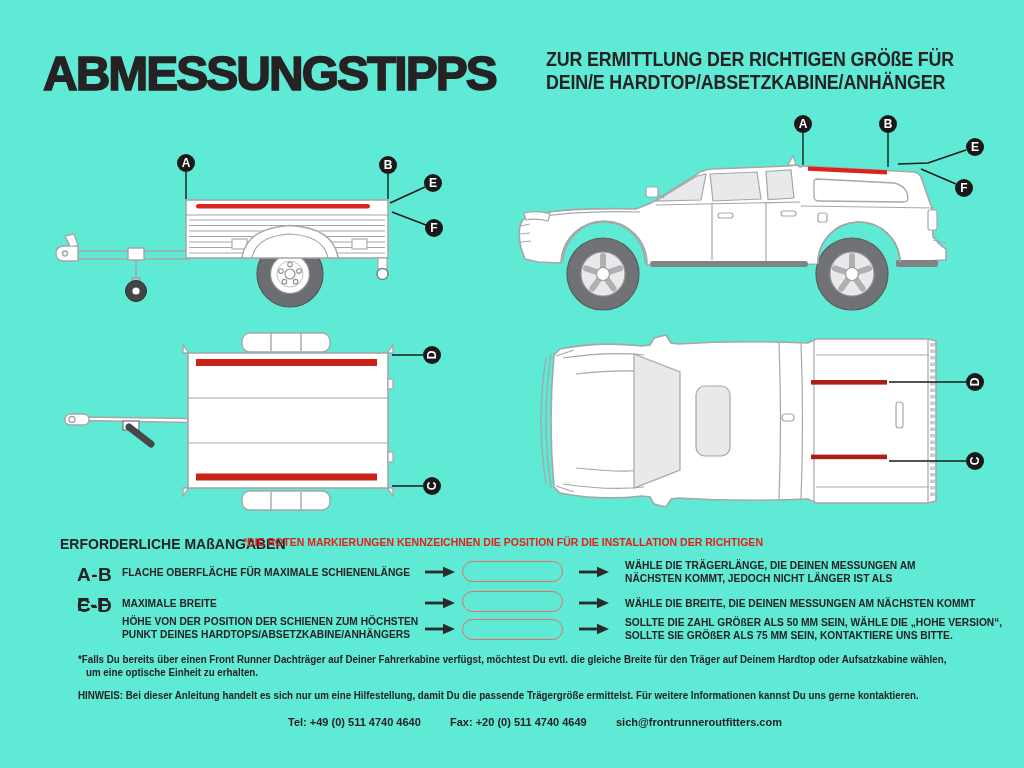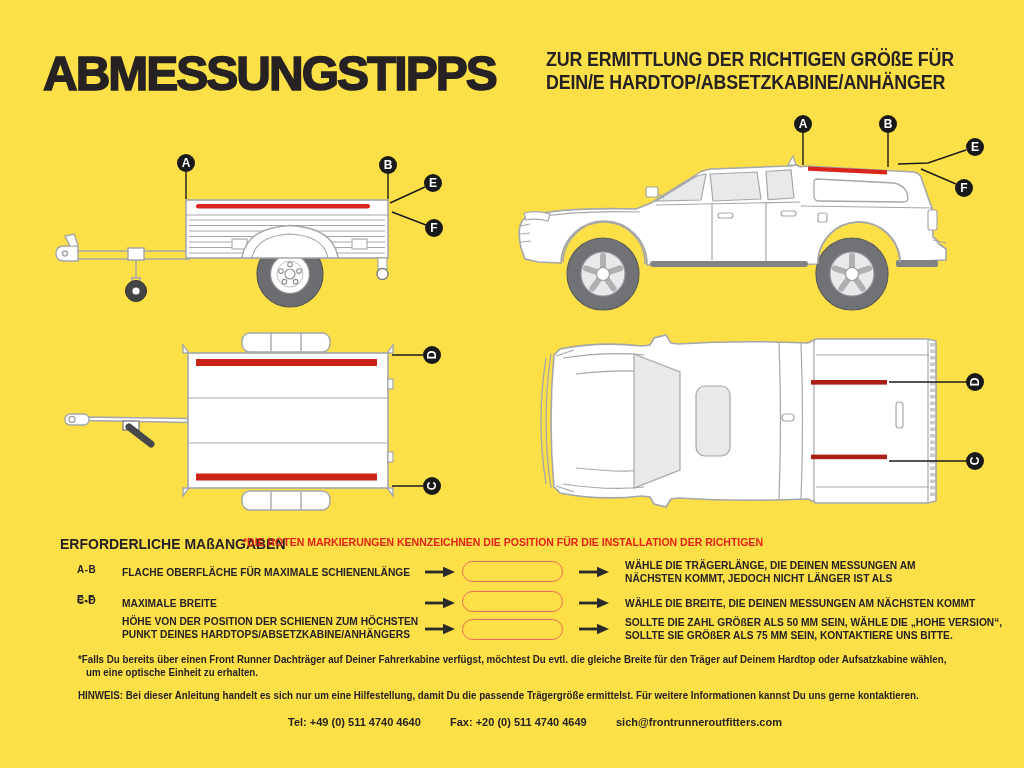--- a/index.html
+++ b/index.html
@@ -1,30 +1,30 @@
 <!DOCTYPE html>
 <html><head>
 <meta charset="utf-8">
 <style>
   html,body{margin:0;padding:0;background:#fff;}
-  .page{position:relative;width:1024px;height:768px;background:#fde047;overflow:hidden;
+  .page{position:relative;width:1024px;height:768px;background:#5eead4;overflow:hidden;
         font-family:"Liberation Sans",sans-serif;color:#262224;}
   .abs{position:absolute;}
   .title{left:43px;top:46px;font-size:48px;font-weight:bold;letter-spacing:-2px;
          -webkit-text-stroke:1.5px #262224;white-space:nowrap;}
   .subtitle{left:546px;top:48px;font-size:21px;font-weight:bold;line-height:22.5px;
             transform:scaleX(0.85);transform-origin:0 0;white-space:nowrap;letter-spacing:-0.2px;}
   .drawing{position:absolute;}
   .marker{position:absolute;width:18px;height:18px;border-radius:50%;background:#191919;
           color:#fff;display:flex;align-items:center;justify-content:center;
           font-size:12px;font-weight:bold;line-height:1;z-index:5;}
   .marker .rot{display:inline-block;transform:rotate(-90deg);}
   .shead{left:60px;top:536px;font-size:14px;font-weight:bold;white-space:nowrap;}
   .snote{left:243px;top:536px;font-size:10.5px;font-weight:bold;color:#e32119;white-space:nowrap;}
-  .rkey{position:absolute;font-size:10px;font-weight:bold;letter-spacing:0.5px;}
+  .rkey{position:absolute;font-size:19px;font-weight:bold;letter-spacing:0.5px;}
   .rtext{position:absolute;font-size:11px;font-weight:bold;line-height:13px;white-space:nowrap;
          transform:scaleX(0.93);transform-origin:0 0;}
   .rtext span{display:block;}
   .pill{position:absolute;width:101px;height:21px;border:1.6px solid #ee6a5c;border-radius:12px;
         box-sizing:border-box;font-size:11px;font-weight:bold;text-align:center;line-height:18px;}
   .arrow{position:absolute;}
   .fnote{position:absolute;font-size:10.5px;font-weight:bold;line-height:13px;white-space:nowrap;
          transform:scaleX(0.93);transform-origin:0 0;}
   .contact span{position:absolute;top:0;font-size:11px;font-weight:bold;white-space:nowrap;}
 </style>

